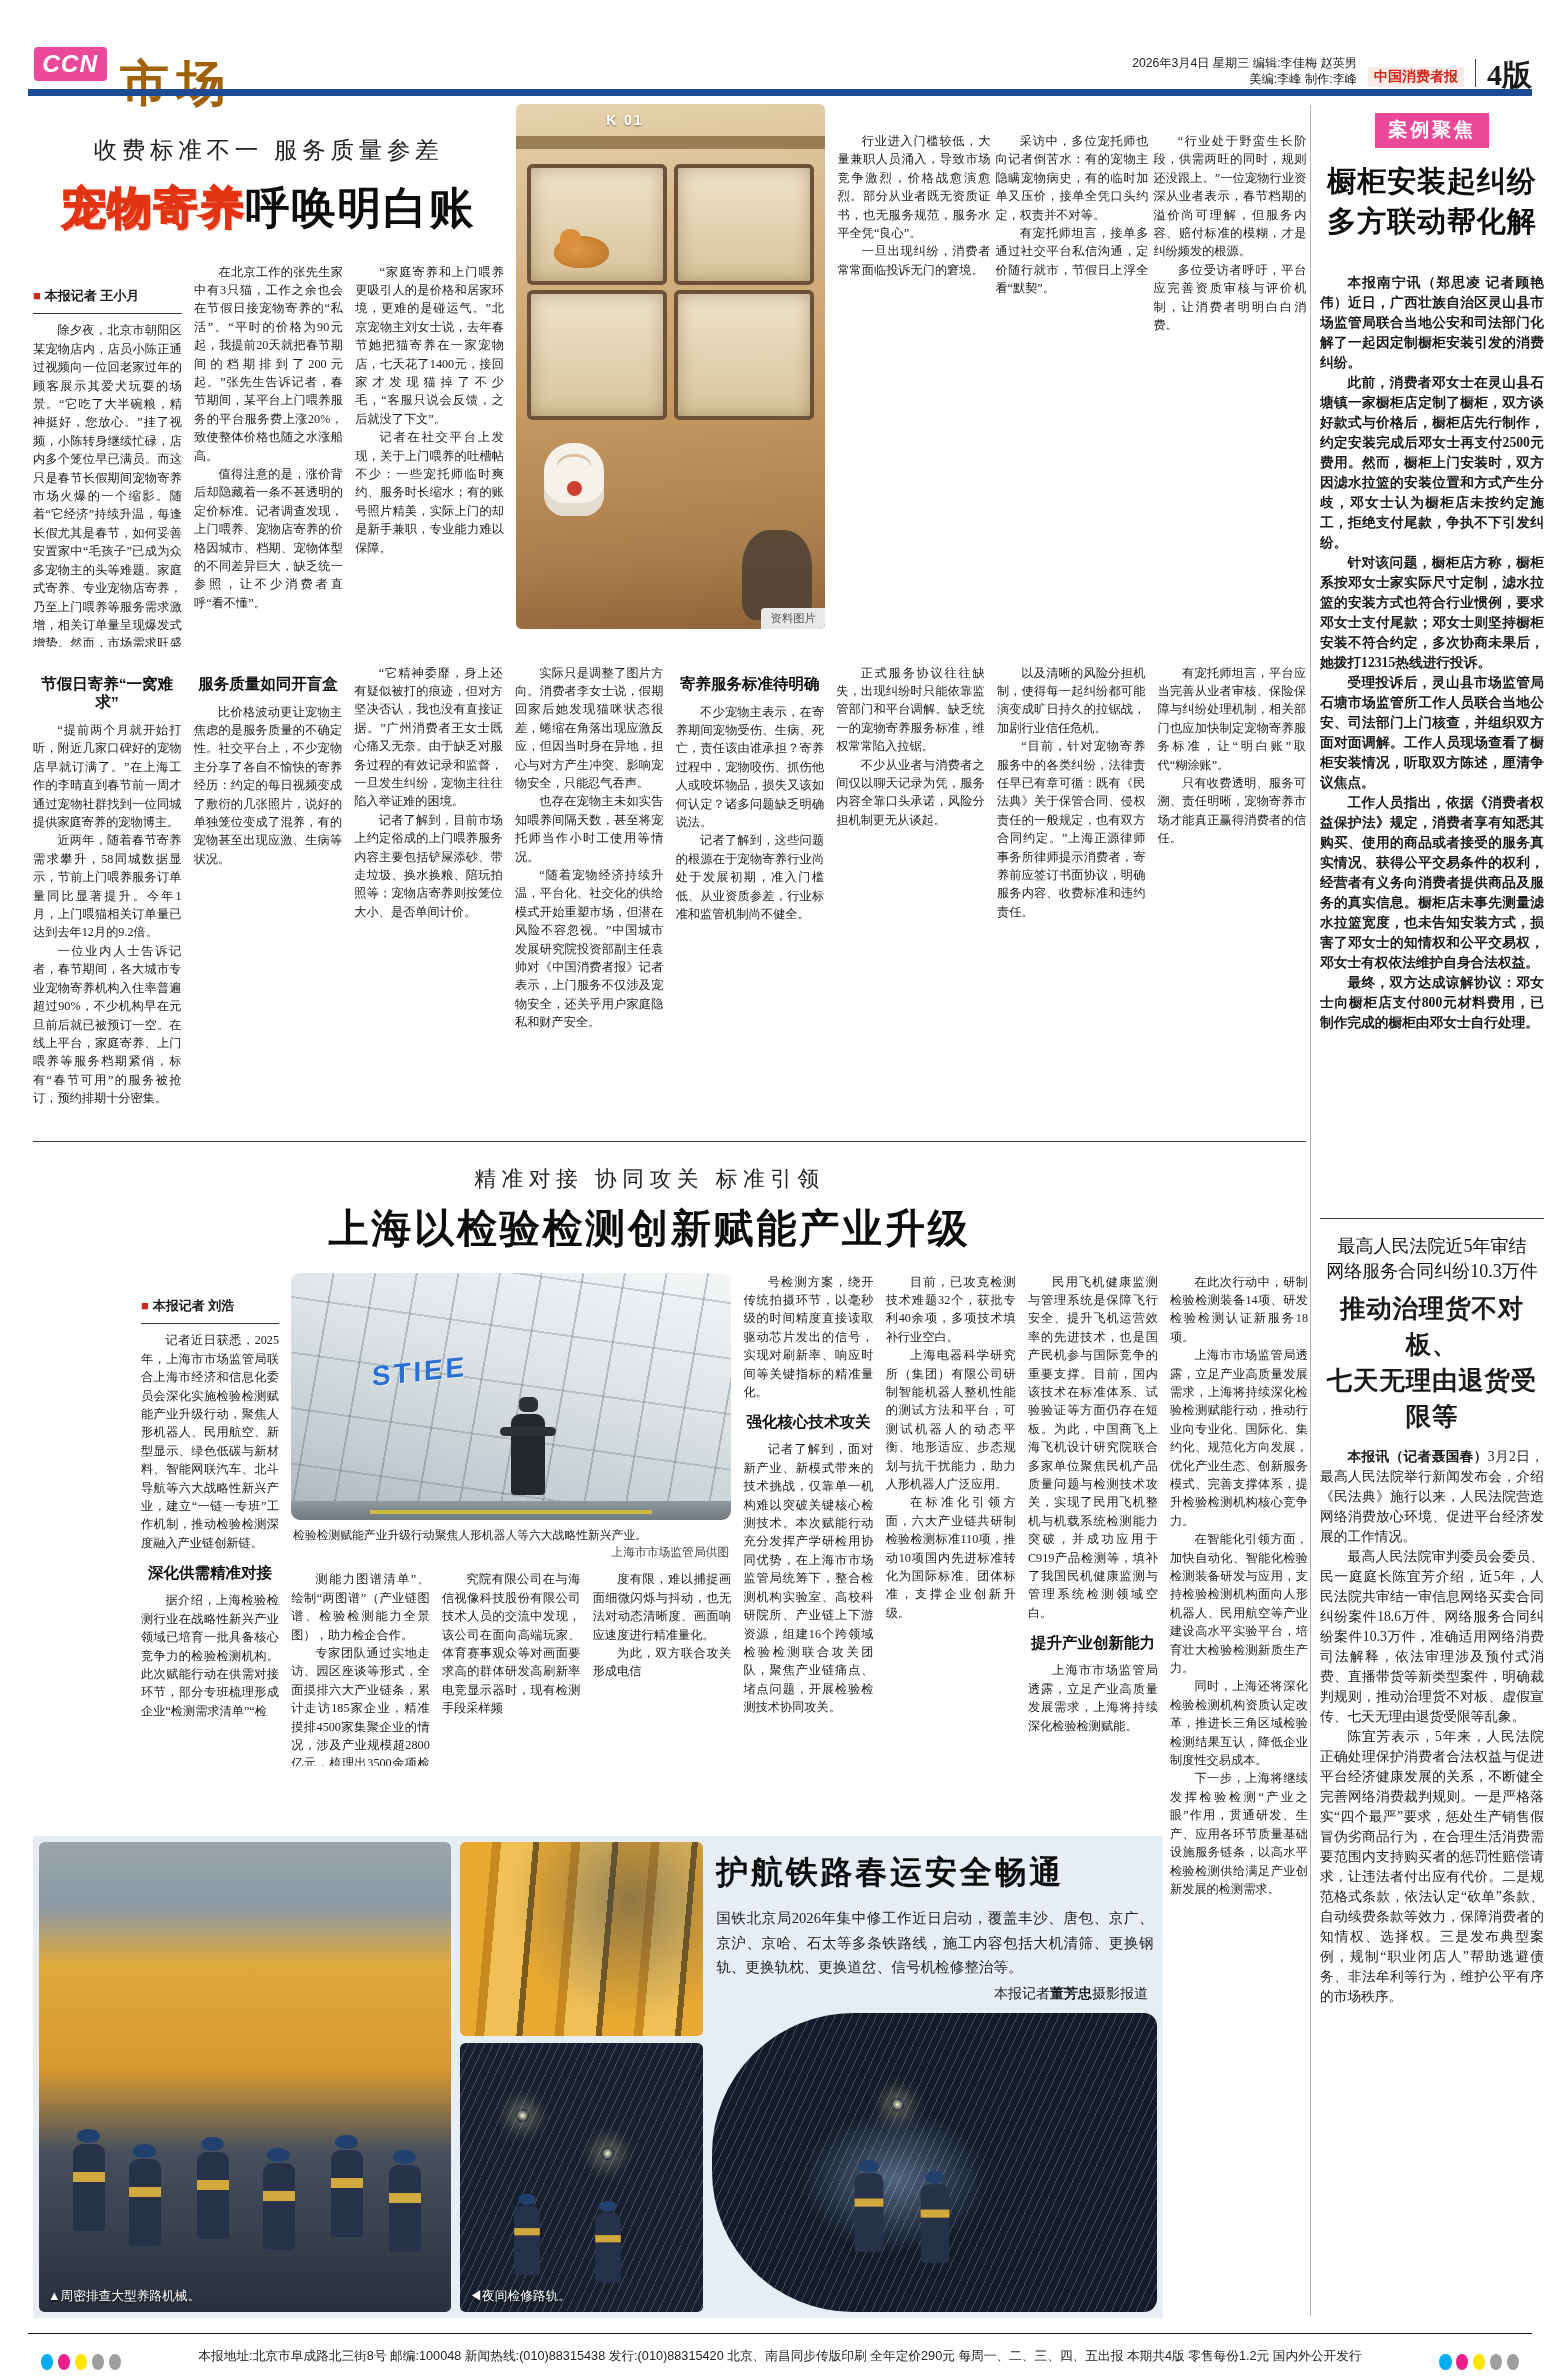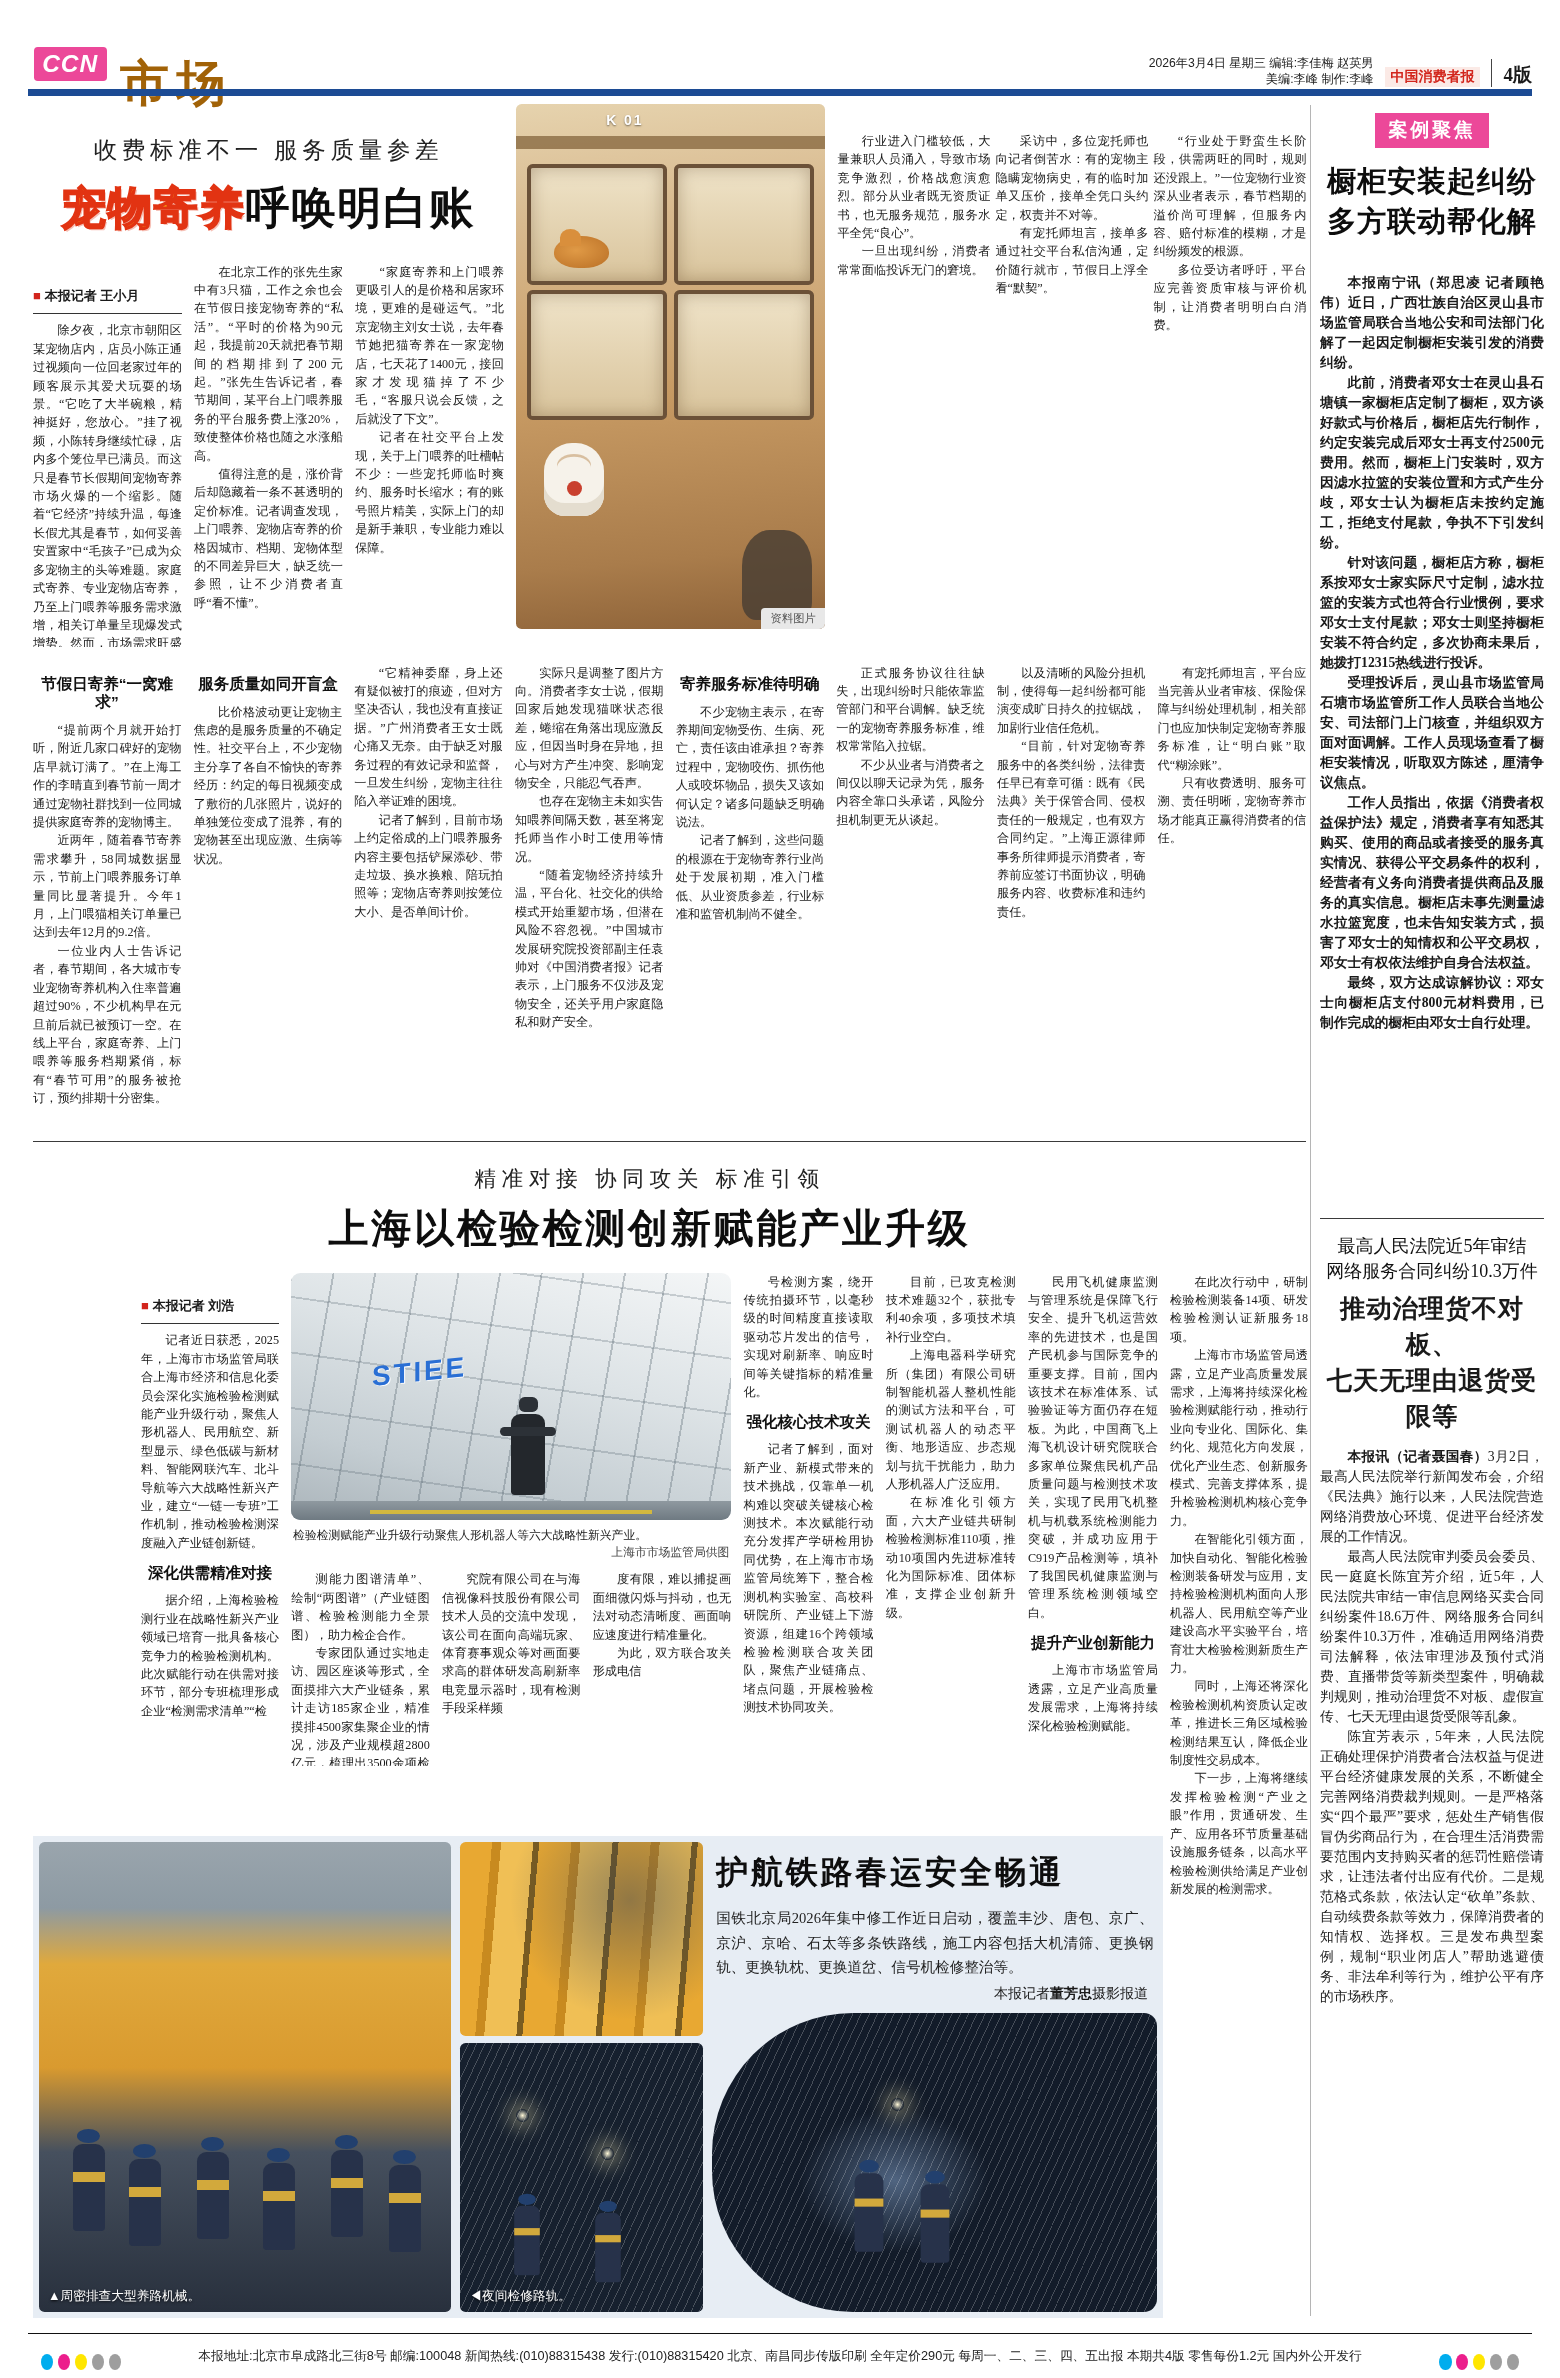--- a/index.html
+++ b/index.html
@@ -11,21 +11,21 @@
   #header{position:absolute;left:28px;right:28px;top:34px;height:55px;}
   #logo-box{position:absolute;left:5.6px;top:13px;width:73px;height:34px;background:#ec4899;border-radius:3.8px;
             color:#fff;font-family:"Liberation Sans",sans-serif;font-weight:900;font-style:italic;
             font-size:24.5px;text-align:center;line-height:34px;letter-spacing:0.9px;}
   #section-title{position:absolute;left:92px;top:-7.5px;font-family:"Liberation Sans",sans-serif;
                  font-weight:900;font-size:49px;letter-spacing:7.5px;color:#a16207;margin-top:24px;}
   #header-meta{position:absolute;right:0;bottom:1.9px;display:flex;align-items:flex-end;gap:11.3px;}
   .meta-lines{text-align:right;font-size:12.2px;line-height:16px;color:#222;}
   .brand{color:#d2251c;font-weight:700;font-size:14px;background:#fbeae6;padding:0.9px 5.6px;}
   .meta-sep{width:0.9px;height:28px;background:#444;}
-  .page-no{font-size:19px;font-weight:700;line-height:24.5px;}
+  .page-no{font-size:30px;font-weight:700;line-height:24.5px;}
   #blue-rule{position:absolute;left:28px;right:28px;top:89px;height:6.6px;background:#1c4b94;}
 
   
   .ncol{flex:1;font-size:12.2px;line-height:18.4px;text-align:justify;overflow:hidden;}
   .ncol p{margin:0;text-indent:2em;}
   .subhead{font-family:"Liberation Sans",sans-serif;font-weight:700;font-size:15.5px;text-align:center;
            text-indent:0;margin:11.3px 0 9.4px;color:#111;}
   .byline{font-family:"Liberation Sans",sans-serif;font-weight:700;font-size:13px;text-indent:0;
           border-bottom:1.4px solid #333;padding:24.5px 0 7.5px;margin-bottom:7.5px;}
   .bmark{color:#d2251c;margin-right:3.8px;}

